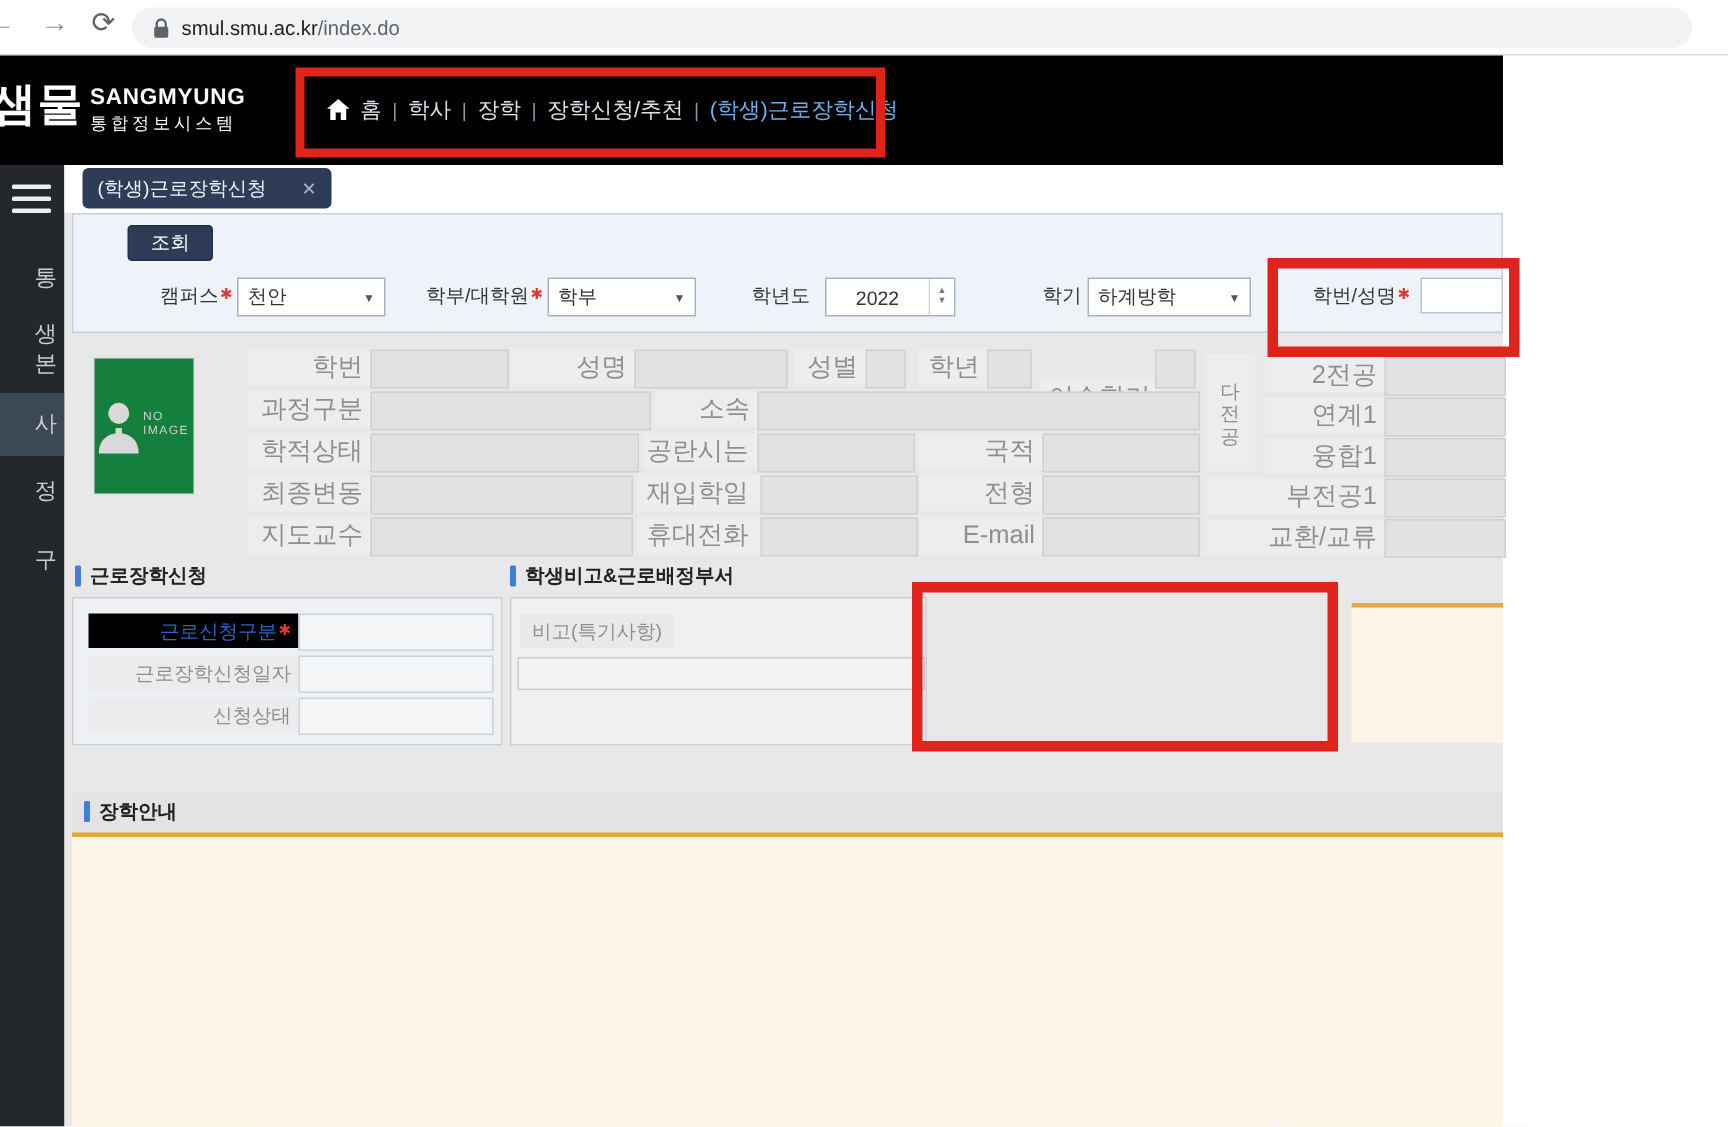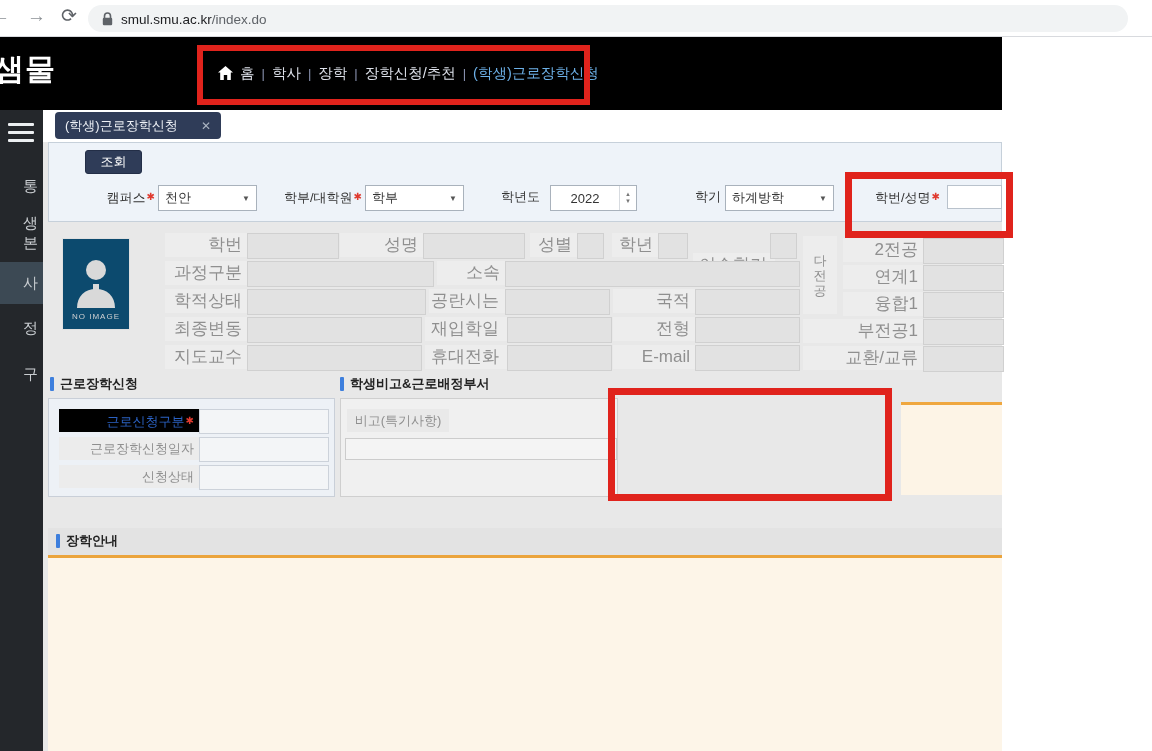--- a/index.html
+++ b/index.html
@@ -46,21 +46,21 @@
   .flabel{position:absolute;top:185px;height:24px;line-height:24px;font-size:13px;color:#333;text-align:right;}
   .req{color:#e03a2f;font-size:10px;vertical-align:2px;margin-left:1px;}
   .sel{position:absolute;top:185px;height:24px;background:#fff;border:1px solid #a9b2bc;display:flex;align-items:center;justify-content:space-between;padding:0 6px;font-size:13px;color:#333;}
   .sel .arr{font-size:8px;color:#555;}
   .spin{position:absolute;top:185px;height:24px;background:#fff;border:1px solid #a9b2bc;display:flex;align-items:center;font-size:13px;color:#333;}
   .spin .v{flex:1;text-align:center;}
   .spin .arrs{width:16px;border-left:1px solid #d7dbe0;height:100%;display:flex;flex-direction:column;align-items:center;justify-content:center;color:#777;font-size:6px;line-height:7px;}
   .inp-white{position:absolute;background:#fff;border:1px solid #b9c2cc;height:24px;}
 
   
-  .photo{left:62px;top:238px;width:68px;height:92px;background:#0c4a6e;border:1px solid #e0e0e0;display:flex;flex-direction:column;align-items:center;justify-content:flex-end;}
+  .photo{left:62px;top:238px;width:68px;height:92px;background:#15803d;border:1px solid #e0e0e0;display:flex;flex-direction:row;align-items:center;justify-content:flex-end;}
   .noimg{font-size:8px;color:#cfd0d2;letter-spacing:1px;margin:4px 0 8px;}
   .lbl{position:absolute;height:24px;line-height:24px;background:#ededed;color:#8f8f8f;font-size:17px;text-align:right;padding-right:8px;}
   .inp{position:absolute;height:24px;background:#e2e2e2;border:1px solid #d0d0d0;}
   .multimajor{left:803px;top:236px;width:34px;height:78px;background:#ededed;color:#8f8f8f;font-size:13px;display:flex;align-items:center;justify-content:center;text-align:center;white-space:pre-line;line-height:15px;}
 
   
   .sect{position:absolute;height:20px;display:flex;align-items:center;gap:6px;font-size:13px;font-weight:bold;color:#222;}
   .bluebar{width:4px;height:14px;background:#3e7fdd;border-radius:1px;}
 
   
@@ -95,20 +95,24 @@
       <svg width="11" height="14" viewBox="0 0 11 14">
         <path d="M2.5 6V4a3 3 0 0 1 6 0v2" stroke="#5f6368" stroke-width="1.6" fill="none"></path>
         <rect x="0.8" y="5.8" width="9.4" height="7.4" rx="1.2" fill="#5f6368"></rect>
       </svg>
       <span><span class="urlhost">smul.smu.ac.kr</span><span class="urlpath">/index.do</span></span>
     </div>
   </div>
 
   <div class="abs appheader">
     <span class="logo-mark">샘물</span>
+    <div class="logo-text">
+      <div class="logo-brand">SANGMYUNG</div>
+      <div class="logo-sub">통합정보시스템</div>
+    </div>
     <div class="mainnav">
       <svg width="15" height="14" viewBox="0 0 15 14">
         <path d="M7.5 0L15 6.5h-2.2V14H9.2V9H5.8v5H2.2V6.5H0Z" fill="#ffffff"></path>
       </svg>
       <span>홈</span>
       <span class="sep">|</span>
       <span>학사</span>
       <span class="sep">|</span>
       <span>장학</span>
       <span class="sep">|</span>

